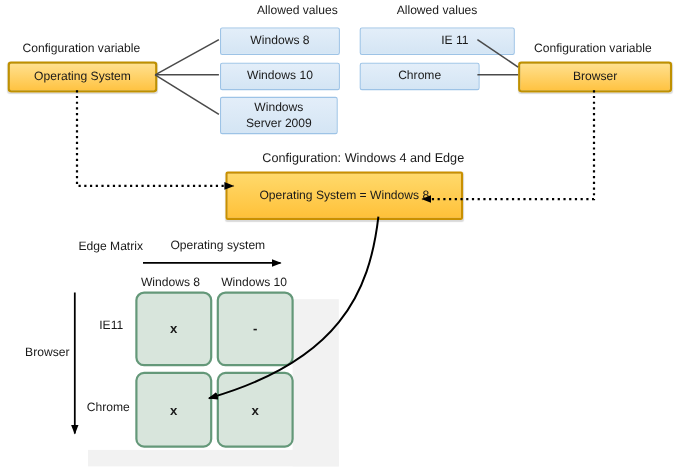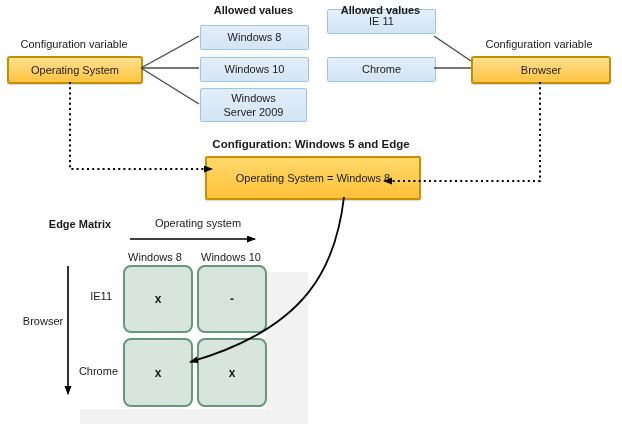--- a/index.html
+++ b/index.html
@@ -1,21 +1,21 @@
 <!DOCTYPE html>
 <html><head>
 <meta charset="utf-8">
 <style>
   html,body{margin:0;padding:0;background:#fff;}
   #canvas{
     position:relative;width:622px;height:425px;background:#fff;overflow:hidden;
     font-family:"Liberation Sans","DejaVu Sans",sans-serif;color:#1a1a1a;font-size:11px;
   }
   .lbl{position:absolute;text-align:center;white-space:nowrap;z-index:3;}
-  .bold{font-weight:bold;}
+  .bold{font-weight:normal;text-align:right;}
   .varbox{
     position:absolute;z-index:2;display:flex;align-items:center;justify-content:center;
     border:2px solid #BF9000;border-radius:3px;
     background:linear-gradient(#FFE08E,#FFC342);
     box-shadow:0 1px 1px rgba(0,0,0,0.15);
   }
   .valbox{
     position:absolute;z-index:2;display:flex;align-items:center;justify-content:center;
     border:1px solid #9DC3E6;border-radius:2px;
     background:linear-gradient(#E3EEF9,#D4E5F4);
@@ -53,32 +53,32 @@
     <span>Windows 8</span>
   </div>
   <div class="valbox" style="left:200px;top:57px;width:107px;height:23px;">
     <span>Windows 10</span>
   </div>
   <div class="valbox" style="left:200px;top:88px;width:107px;height:34px;padding:0 17px;box-sizing:border-box;">
     <span style="line-height:14px;">Windows Server 2009</span>
   </div>
 
   <div class="lbl bold" style="left:327px;top:4px;width:107px;">Allowed values</div>
-  <div class="valbox" style="left:327px;top:9px;width:107px;height:23px;">
+  <div class="valbox" style="left:327px;top:25px;width:107px;height:23px;padding-left:32px;">
     <span>IE 11</span>
   </div>
   <div class="valbox" style="left:327px;top:57px;width:107px;height:23px;">
     <span>Chrome</span>
   </div>
   <div class="lbl" style="left:470px;top:38px;width:138px;">Configuration variable</div>
   <div class="varbox" style="left:471px;top:56px;width:136px;height:24px;">
     <span>Browser</span>
   </div>
 
-  <div class="lbl bold" style="left:200px;top:138px;width:222px;font-size:11.5px;">Configuration: Windows 5 and Edge</div>
+  <div class="lbl bold" style="left:200px;top:138px;width:222px;font-size:11.5px;">Configuration: Windows 4 and Edge</div>
   <div class="cfgbox">
     <span>Operating System = Windows 8</span>
   </div>
 
   <div class="lbl bold" style="left:30px;top:218px;width:100px;">Edge Matrix</div>
   <div class="lbl" style="left:146px;top:217px;width:104px;">Operating system</div>
   <div class="lbl" style="left:18px;top:315px;width:50px;">Browser</div>
 
   <div class="lbl" style="left:121px;top:251px;width:68px;">Windows 8</div>
   <div class="lbl" style="left:196px;top:251px;width:70px;">Windows 10</div>

